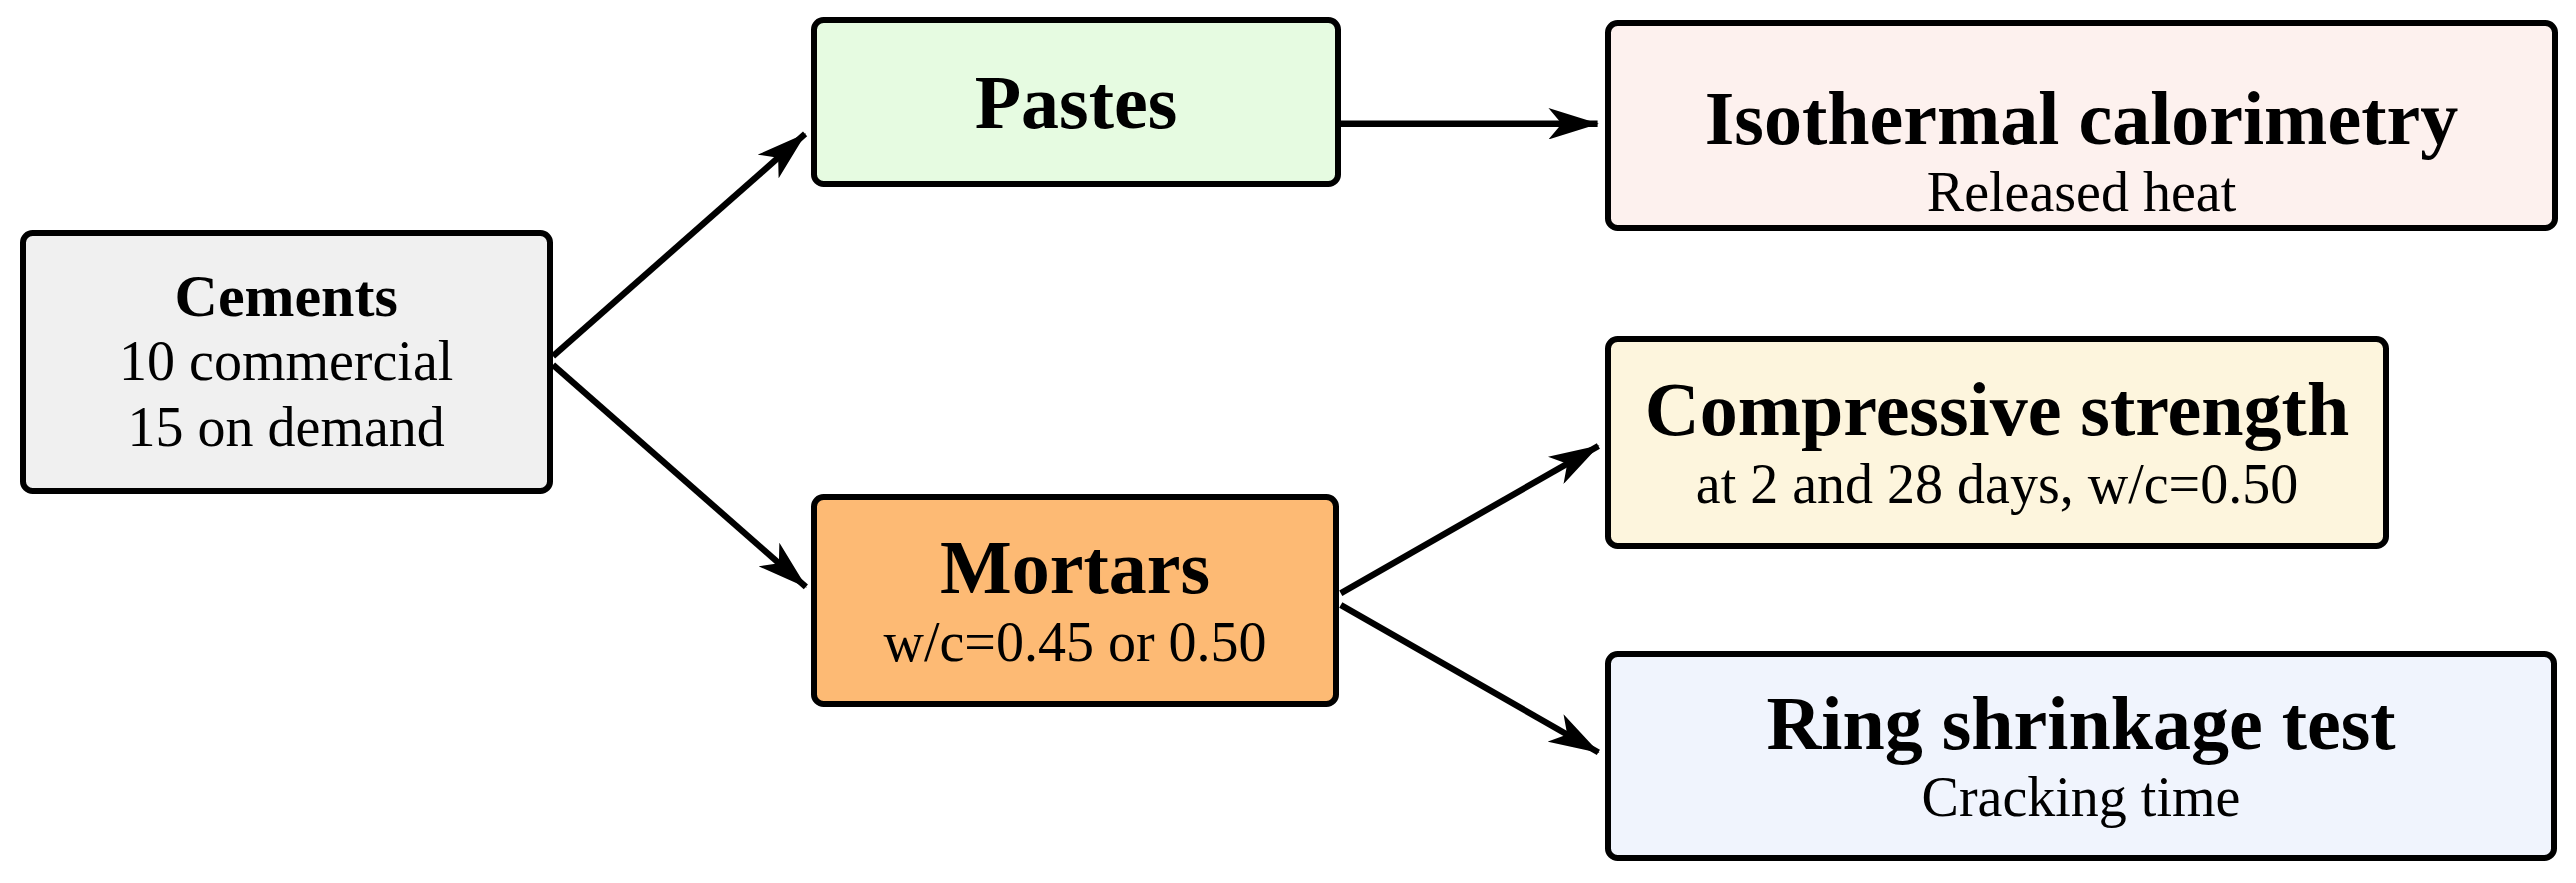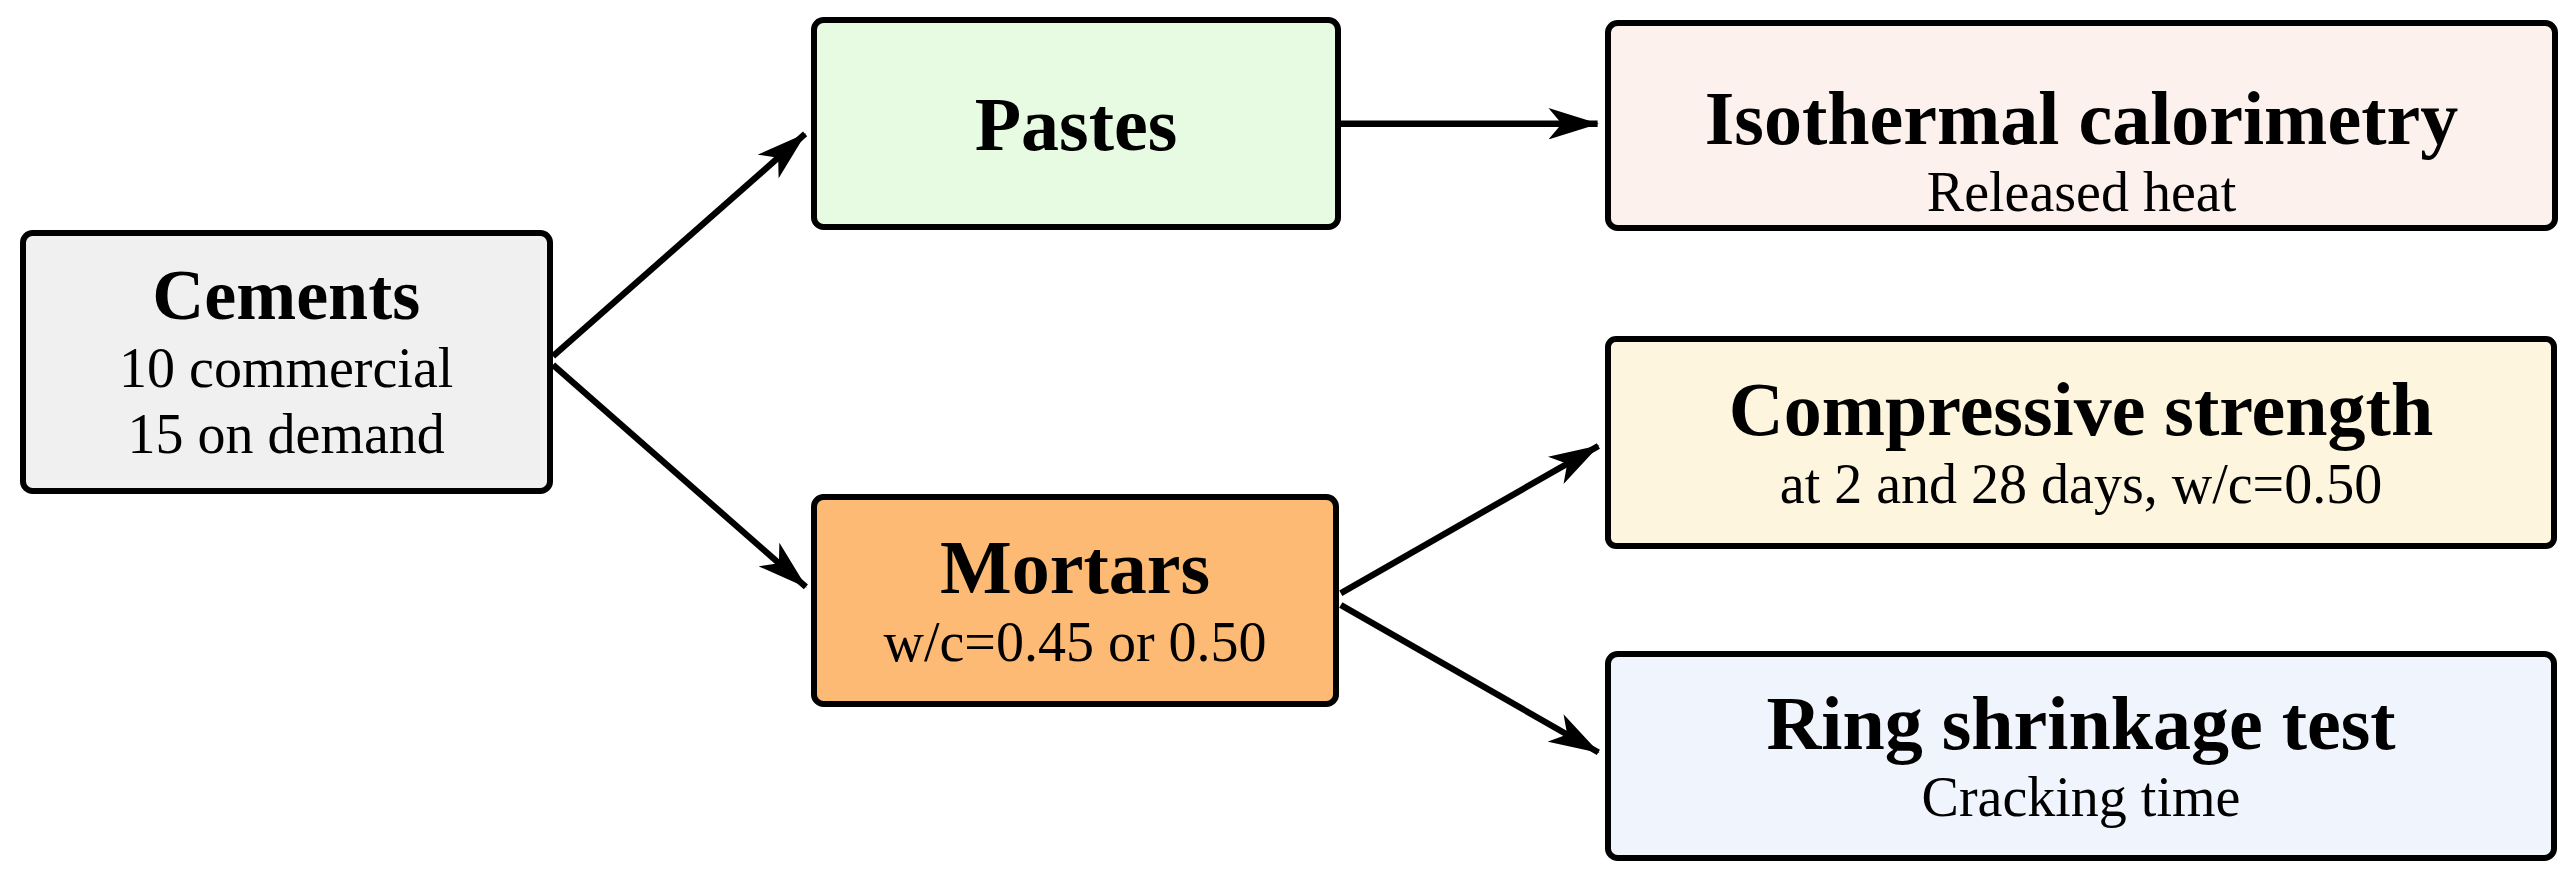--- a/index.html
+++ b/index.html
@@ -28,25 +28,25 @@
     font-weight: bold;
     font-size: 76px;
     white-space: nowrap;
   }
   .node .sub {
     font-size: 56px;
     white-space: nowrap;
     line-height: 1.18;
   }
   #box-cements     { left: 19.7px;   top: 230px; width: 533px;  height: 264px; }
-  #box-cements .title { font-size: 72px; text-align: center; }
-  #box-pastes      { left: 811px; top: 17.3px;  width: 530px;  height: 213px; }
+  #box-cements .title { font-size: 60px; text-align: center; }
+  #box-pastes      { left: 811px; top: 17.3px;  width: 530px;  height: 170px; }
   #box-mortars     { left: 811px; top: 494px; width: 528px;  height: 213px; }
   #box-isothermal  { left: 1605px; top: 19.7px;  width: 953px; height: 211px; }
-  #box-compressive { left: 1605px; top: 336px; width: 952px; height: 213px; border-radius: 11px; }
+  #box-compressive { left: 1605px; top: 336px; width: 784px; height: 213px; }
   #box-ring        { left: 1605px; top: 651px; width: 952px; height: 210px; text-align: center; }
   #edges {
     position: absolute;
     left: 0; top: 0;
     width: 2576px;
     height: 884px;
     pointer-events: none;
   }
 </style>
 </head>

